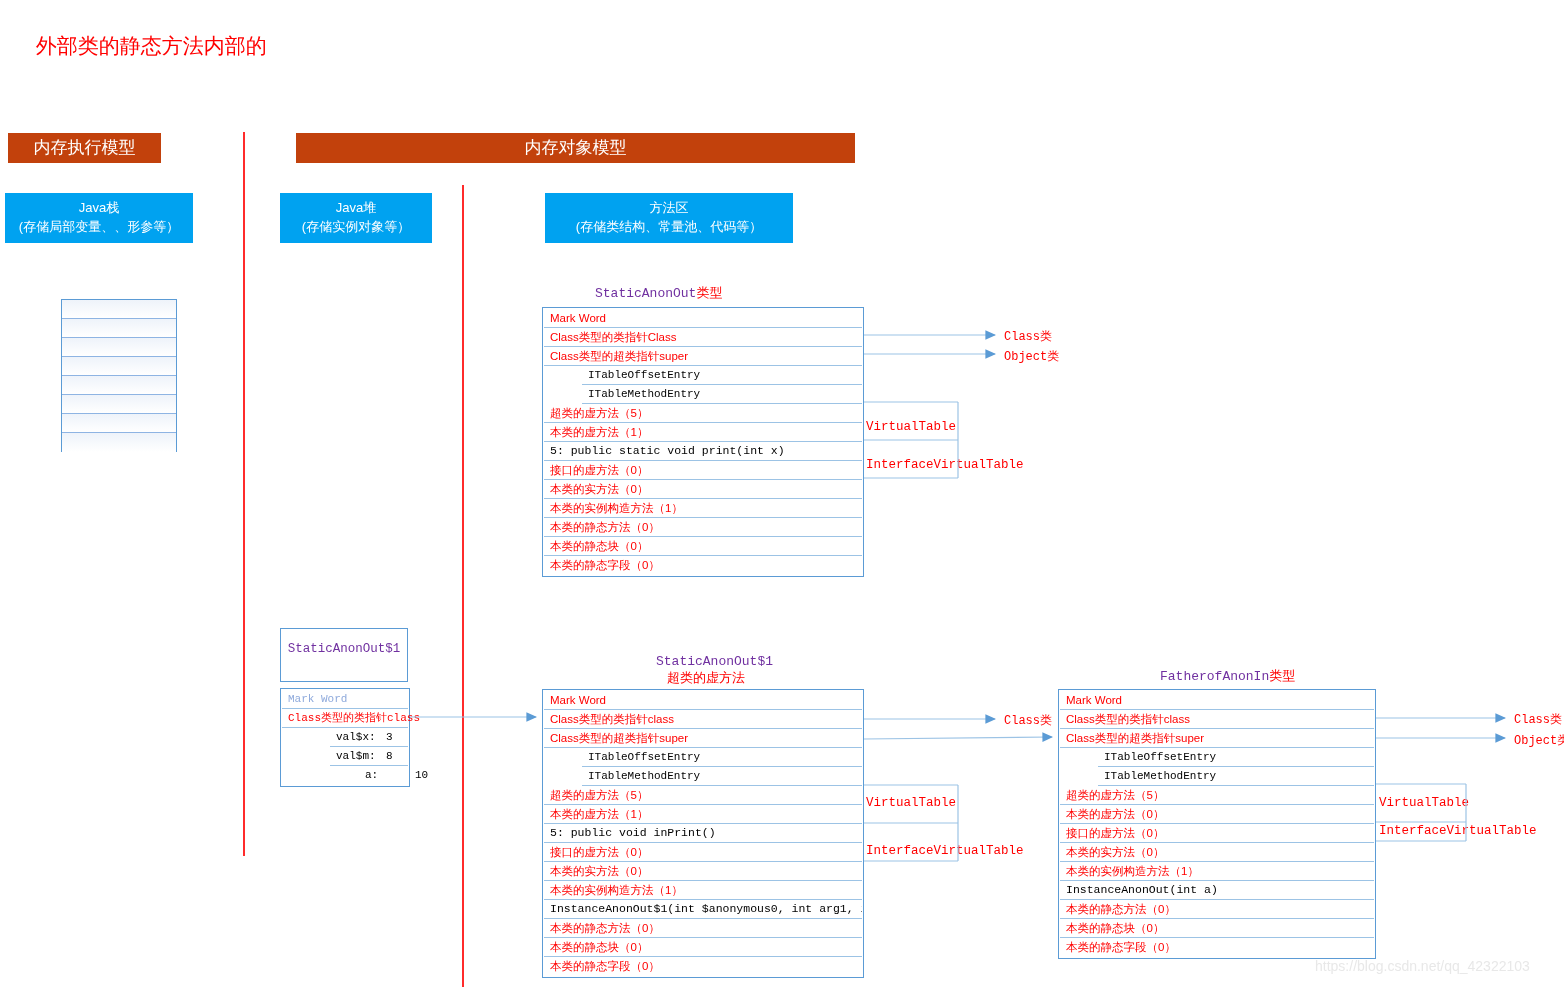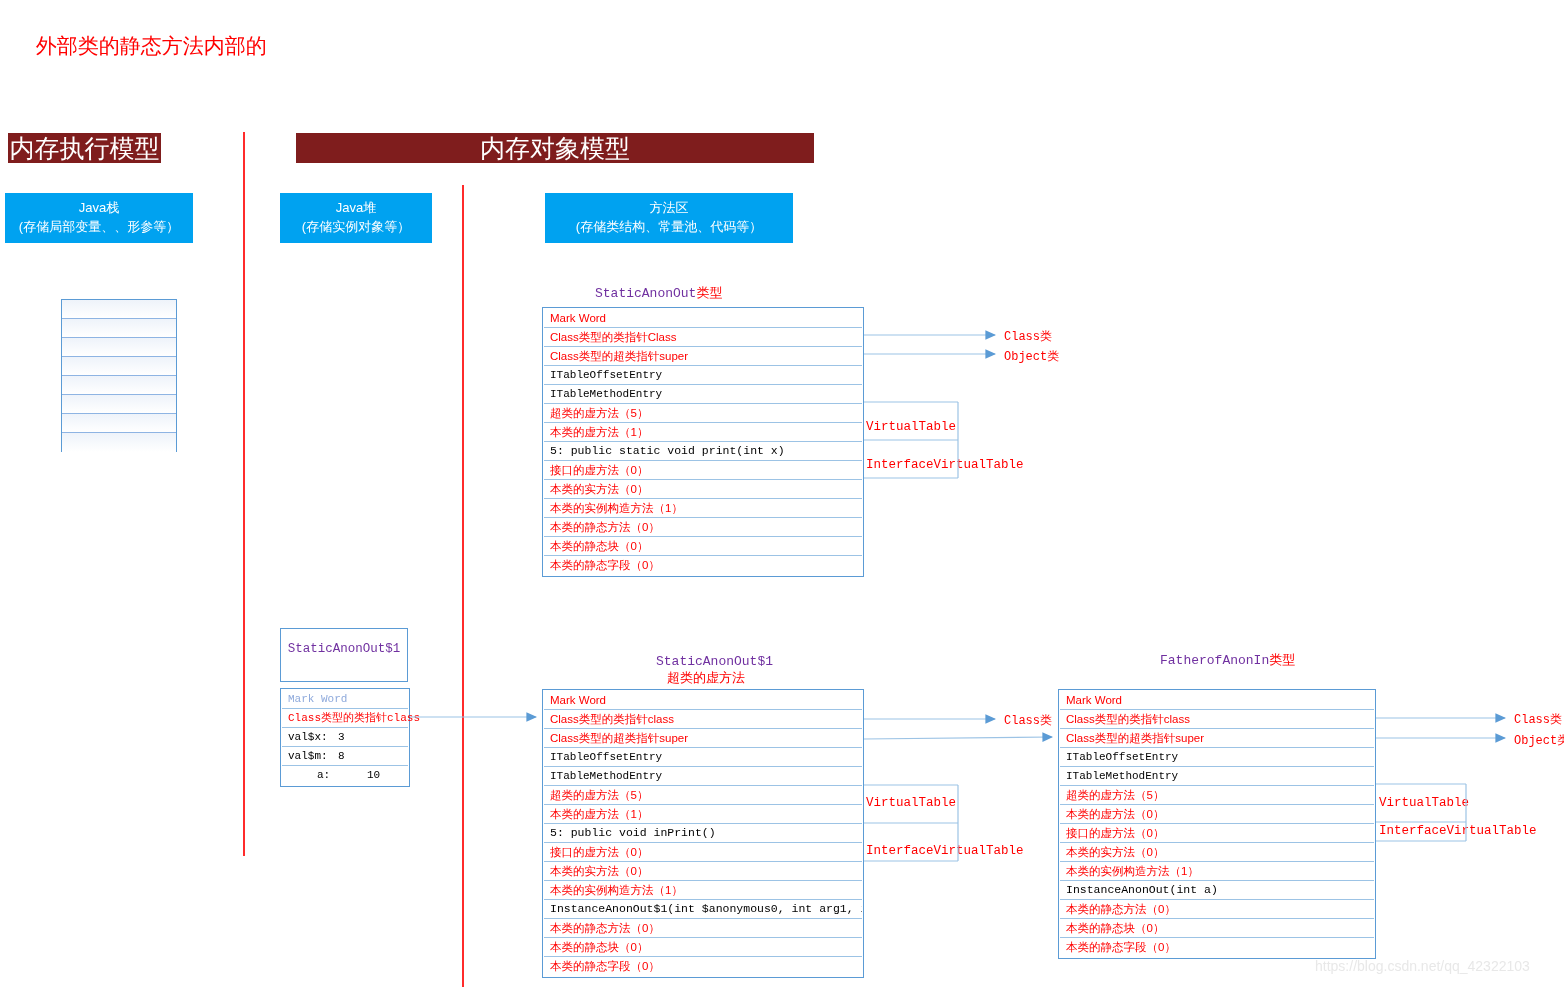--- a/index.html
+++ b/index.html
@@ -12,22 +12,22 @@
 
   
   #diagram-title{
     left:24px;top:4px;color:#ff0000;font-size:21px;line-height:28px;
     font-family:"Liberation Sans", sans-serif;white-space:pre;
   }
   #diagram-title .l2{padding-left:14px;display:block;}
 
   
   .banner{
-    background:#7f1d1d;color:#ffffff;text-align:center;
-    font-size:25px;line-height:30px;height:30px;
+    background:#c2410c;color:#ffffff;text-align:center;
+    font-size:17px;line-height:30px;height:30px;
   }
   .bluebox{
     background:#00a2f0;color:#ffffff;text-align:center;
     font-size:13px;line-height:19px;padding-top:5px;
   }
   .bluebox .l1{display:block;}
   .bluebox .l2{display:block;}
 
   
   .vdiv{width:2px;background:#ff2b2b;}
@@ -59,21 +59,21 @@
   }
   .ctable .row{
     height:19px;line-height:18px;box-sizing:border-box;
     border-bottom:1px solid #9cc3e5;
     padding-left:6px;white-space:nowrap;overflow:hidden;
     font-size:11.5px;
   }
   .ctable .row:last-child{border-bottom:none;}
   .row.red{color:#ff0000;font-family:"Liberation Sans", sans-serif;}
   .row.mark{color:#ff0000;font-family:"Liberation Sans", sans-serif;}
-  .row.mono{color:#000000;font-family:"Liberation Mono", monospace;font-size:11px;}
+  .row.mono{color:#000000;font-family:"Liberation Mono", monospace;font-size:11px;margin-left:38px;}
   .row.code{color:#000000;font-family:"Liberation Mono", monospace;font-size:11.5px;}
 
   
   .objbox{
     position:absolute;border:1px solid #5b9bd5;box-sizing:border-box;
     background:#ffffff;text-align:center;
     font-family:"Liberation Mono", monospace;font-size:12.5px;
     color:#7030a0;line-height:20px;padding-top:10px;
   }
   .objbox .o2{display:block;color:#ff0000;font-family:"Liberation Sans",sans-serif;font-size:13px;margin-top:40px;}
@@ -83,21 +83,21 @@
     background:#ffffff;padding:1px;
   }
   .fieldtable .frow{
     height:19px;line-height:18px;box-sizing:border-box;
     border-bottom:1px solid #9cc3e5;padding-left:6px;
     white-space:nowrap;font-size:11px;
   }
   .fieldtable .frow:last-child{border-bottom:none;padding-left:35px;}
   .frow.grey{color:#8faadc;font-family:"Liberation Mono", monospace;}
   .frow.red{color:#ff0000;font-family:"Liberation Mono", monospace;}
-  .frow.kv{color:#000000;font-family:"Liberation Mono", monospace;}
+  .frow.kv{color:#000000;font-family:"Liberation Mono", monospace;margin-left:48px;}
   .frow.kv .k{display:inline-block;width:50px;}
   .frow.kv .v{display:inline-block;}
 
   
   .annot{
     position:absolute;color:#ff0000;
     font-family:"Liberation Mono", monospace;font-size:12.5px;
     white-space:nowrap;
   }
   .tgt{
@@ -119,21 +119,21 @@
 <body>
 
 <div class="abs" id="diagram-title">
   <span class="l1">外部类的静态方法内部的</span>
 </div>
 
 <div class="abs vdiv" style="left:243px;top:132px;height:724px;"></div>
 <div class="abs vdiv" style="left:462px;top:185px;height:802px;"></div>
 
 <div class="abs banner" style="left:8px;top:133px;width:153px;">内存执行模型</div>
-<div class="abs banner" style="left:296px;top:133px;width:518px;">内存对象模型</div>
+<div class="abs banner" style="left:296px;top:133px;width:559px;">内存对象模型</div>
 
 <div class="abs bluebox" style="left:5px;top:193px;width:188px;height:45px;">
   <span class="l1">Java栈</span>
   <span class="l2">(存储局部变量、、形参等）</span>
 </div>
 
 <div class="abs bluebox" style="left:280px;top:193px;width:152px;height:45px;">
   <span class="l1">Java堆</span>
   <span class="l2">(存储实例对象等）</span>
 </div>
@@ -210,21 +210,21 @@
     <div class="row code">InstanceAnonOut$1(int $anonymous0, int arg1, int arg2)</div>
     <div class="row red">本类的静态方法（0）</div>
     <div class="row red">本类的静态块（0）</div>
     <div class="row red">本类的静态字段（0）</div>
   </div>
 
 <div class="annot" style="left:866px;top:796px;">VirtualTable</div>
 <div class="annot" style="left:866px;top:844px;">InterfaceVirtualTable</div>
 <div class="tgt" style="left:1004px;top:712px;">Class类</div>
 
-<div class="ctitle" style="left:1160px;top:652px;">
+<div class="ctitle" style="left:1160px;top:668px;">
   <span class="t1">FatherofAnonIn</span><span style="color:#ff0000;">类型</span>
 </div>
 <div class="ctable" id="ctable-2" style="left:1058px;top:689px;width:318px;">
     <div class="row mark">Mark Word</div>
     <div class="row red">Class类型的类指针class</div>
     <div class="row red">Class类型的超类指针super</div>
     <div class="row mono">ITableOffsetEntry</div>
     <div class="row mono">ITableMethodEntry</div>
     <div class="row red">超类的虚方法（5）</div>
     <div class="row red">本类的虚方法（0）</div>

